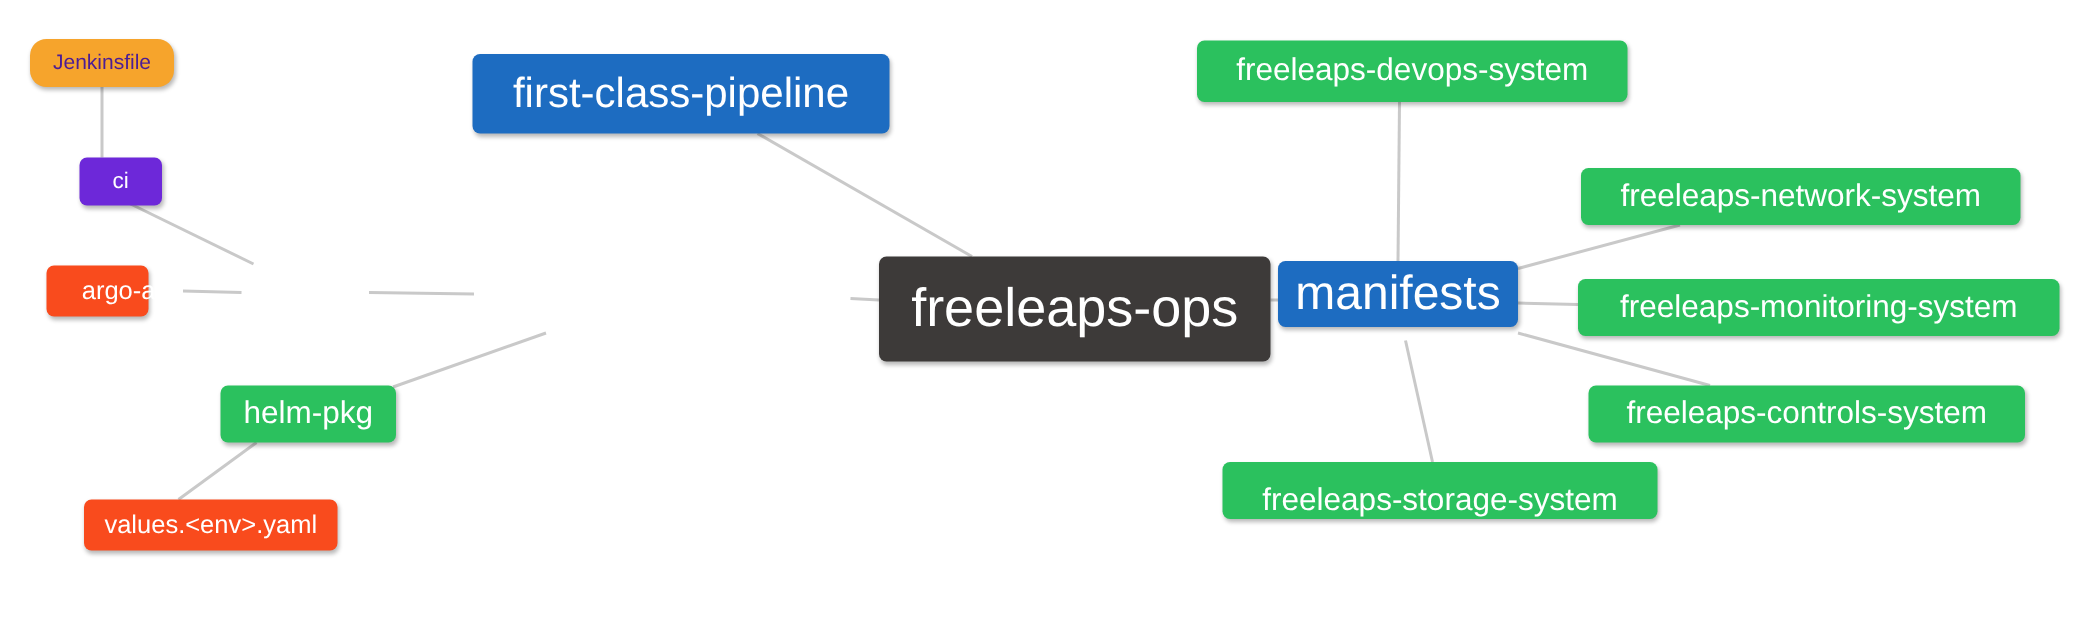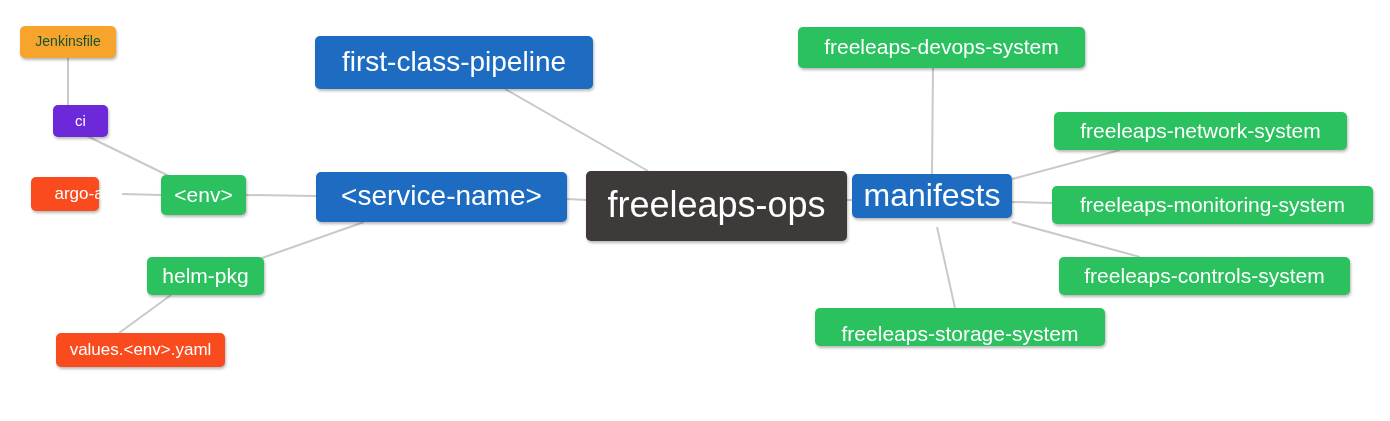--- a/index.html
+++ b/index.html
@@ -57,43 +57,37 @@
       <line x1="171" y1="295" x2="119" y2="333" stroke="#c9c9c9" stroke-width="2"></line>
       <line x1="505" y1="89" x2="648" y2="171" stroke="#c9c9c9" stroke-width="2"></line>
       <line x1="567" y1="199" x2="586" y2="200" stroke="#c9c9c9" stroke-width="2"></line>
       <line x1="847" y1="200" x2="852" y2="200" stroke="#c9c9c9" stroke-width="2"></line>
       <line x1="933" y1="68" x2="932" y2="174" stroke="#c9c9c9" stroke-width="2"></line>
       <line x1="1012" y1="179" x2="1120" y2="150" stroke="#c9c9c9" stroke-width="2"></line>
       <line x1="1012" y1="202" x2="1052" y2="203" stroke="#c9c9c9" stroke-width="2"></line>
       <line x1="1012" y1="222" x2="1140" y2="257" stroke="#c9c9c9" stroke-width="2"></line>
       <line x1="937" y1="227" x2="955" y2="308" stroke="#c9c9c9" stroke-width="2"></line>
     </svg>
-<div class="node" style="left: 20px; top: 26px; width: 96px; height: 32px; font-size: 14px; background: rgb(246, 164, 44); color: #14532d;">
+<div class="node" style="left: 20px; top: 26px; width: 96px; height: 32px; font-size: 14px; background: rgb(246, 164, 44); color: #4c1d95; border-radius: 11px;">
       <span>Jenkinsfile</span>
     </div>
     <div class="node" style="left: 53px; top: 105px; width: 55px; height: 32px; font-size: 15px; background: #6d28d9; color: rgb(255, 255, 255);">
       <span>ci</span>
     </div>
     <div class="node" style="left: 31px; top: 177px; width: 68px; height: 34px; font-size: 17px; background: rgb(249, 75, 29); color: rgb(255, 255, 255); padding-left: 47px;">
       <span>argo-app</span>
-    </div>
-    <div class="node" style="left: 161px; top: 175px; width: 85px; height: 40px; font-size: 21px; background: rgb(43, 193, 94); color: rgb(255, 255, 255);">
-      <span>&lt;env&gt;</span>
     </div>
     <div class="node" style="left: 147px; top: 257px; width: 117px; height: 38px; font-size: 21px; background: rgb(43, 193, 94); color: rgb(255, 255, 255);">
       <span>helm-pkg</span>
     </div>
     <div class="node" style="left: 8px; top: 333px; width: 169px; height: 34px; font-size: 17px; background: rgb(249, 75, 29); color: rgb(255, 255, 255); margin-left: 48px;">
       <span>values.&lt;env&gt;.yaml</span>
     </div>
     <div class="node" style="left: 315px; top: 36px; width: 278px; height: 53px; font-size: 28px; background: rgb(29, 108, 193); color: rgb(255, 255, 255);">
       <span>first-class-pipeline</span>
-    </div>
-    <div class="node" style="left: 316px; top: 172px; width: 251px; height: 50px; font-size: 28px; background: rgb(29, 108, 193); color: rgb(255, 255, 255);">
-      <span>&lt;service-name&gt;</span>
     </div>
     <div class="node" style="left: 586px; top: 171px; width: 261px; height: 70px; font-size: 36px; background: rgb(61, 58, 57); color: rgb(255, 255, 255);">
       <span>freeleaps-ops</span>
     </div>
     <div class="node" style="left: 852px; top: 174px; width: 160px; height: 44px; font-size: 32px; background: rgb(29, 108, 193); color: rgb(255, 255, 255);">
       <span>manifests</span>
     </div>
     <div class="node" style="left: 798px; top: 27px; width: 287px; height: 41px; font-size: 21px; background: rgb(43, 193, 94); color: rgb(255, 255, 255);">
       <span>freeleaps-devops-system</span>
     </div>

